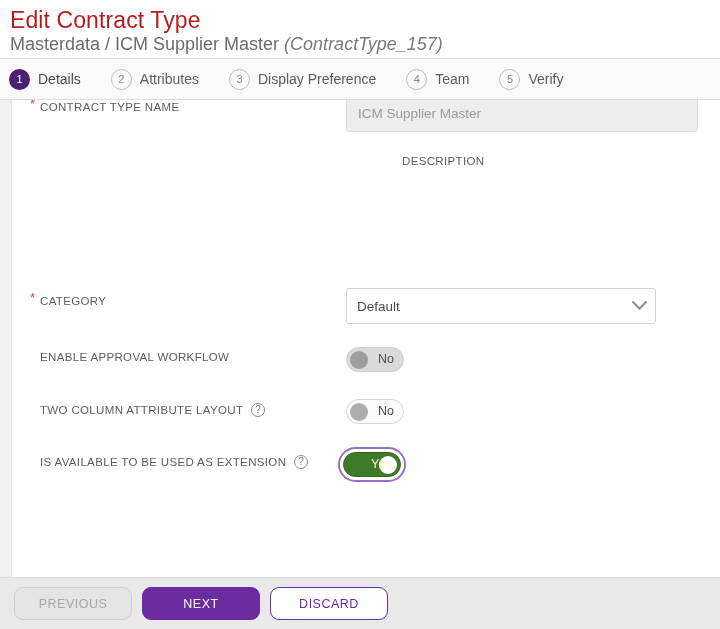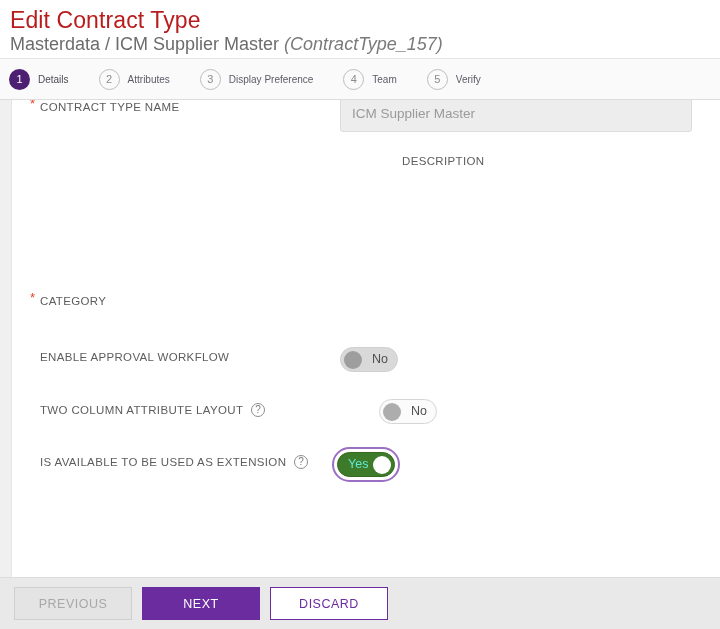--- a/index.html
+++ b/index.html
@@ -77,21 +77,21 @@
   .step.active .step-badge {
     background: #4d1f72;
     color: #ffffff;
   }
   .step.inactive .step-badge {
     background: transparent;
     color: #8b8b8b;
     border: 1px solid #bdbdbd;
   }
   .step-label {
-    font-size: 10px;
+    font-size: 14px;
     color: #5b5b66;
     white-space: nowrap;
   }
   .step.active .step-label { color: #4a4a55; }
 
   
   .body-wrap {
     flex: 1 1 auto;
     display: flex;
     min-height: 0;
@@ -133,20 +133,21 @@
   .req-star {
     color: #e8412c;
     font-size: 13px;
     position: absolute;
     left: -10px;
     top: 8px;
   }
   .field-control {
     flex: 1 1 auto;
     padding-top: 6px;
+    margin-left: 6px;
   }
 
   .help-icon {
     display: inline-flex;
     align-items: center;
     justify-content: center;
     width: 14px; height: 14px;
     border: 1px solid #8d8d8d;
     border-radius: 50%;
     color: #7b7b7b;
@@ -265,21 +266,21 @@
     border: 1px solid #d6d6d6;
   }
   .toggle.off-light .knob { left: 3px; background: #adadad; }
   .toggle.off-light .t-text { right: 9px; color: #4f4f4f; }
   
   .toggle.on {
     background: #3d7a2a;
     border: 1px solid #36691f;
   }
   .toggle.on .knob { right: 3px; background: #ffffff; }
-  .toggle.on .t-text { left: 10px; color: #5eead4; }
+  .toggle.on .t-text { left: 27px; color: #fef9c3; }
   .focus-ring {
     display: inline-block;
     padding: 3px;
     border: 2px solid #9b6fc4;
     border-radius: 18px;
   }
 
   
   .footer {
     flex: 0 0 auto;
@@ -287,21 +288,21 @@
     background: #e9e9e9;
     border-top: 1px solid #dcdcdc;
     display: flex;
     align-items: center;
     padding-left: 14px;
     gap: 10px;
   }
   .btn {
     height: 33px;
     min-width: 118px;
-    border-radius: 0;
+    border-radius: 9px;
     font-size: 12.5px;
     letter-spacing: .5px;
     display: flex;
     align-items: center;
     justify-content: center;
     cursor: pointer;
     font-family: "Liberation Sans", sans-serif;
     border: 1px solid transparent;
   }
   .btn-disabled {
@@ -377,35 +378,41 @@
           <div class="field-label">
             <span>DESCRIPTION</span>
           </div>
         </div>
 
         <div class="field-row" style="min-height:56px;">
           <div class="field-label">
             <span class="req-star">*</span>
             <span>CATEGORY</span>
           </div>
+          <div class="field-control">
+            <div class="select-box">
+              <span>Default</span>
+              <span class="chev"></span>
+            </div>
+          </div>
         </div>
 
         <div class="field-row" style="min-height:52px;">
           <div class="field-label">
             <span>ENABLE APPROVAL WORKFLOW</span>
           </div>
           <div class="field-control" style="padding-top:9px;">
             <div class="toggle off-filled">
               <span class="knob"></span>
               <span class="t-text">No</span>
             </div>
           </div>
         </div>
 
-        <div class="field-row" style="min-height:52px;gap:39px;">
+        <div class="field-row" style="min-height:52px;">
           <div class="field-label">
             <span>TWO COLUMN ATTRIBUTE LAYOUT</span>
             <span class="help-icon">?</span>
           </div>
           <div class="field-control" style="padding-top:9px;">
             <div class="toggle off-light">
               <span class="knob"></span>
               <span class="t-text">No</span>
             </div>
           </div>

